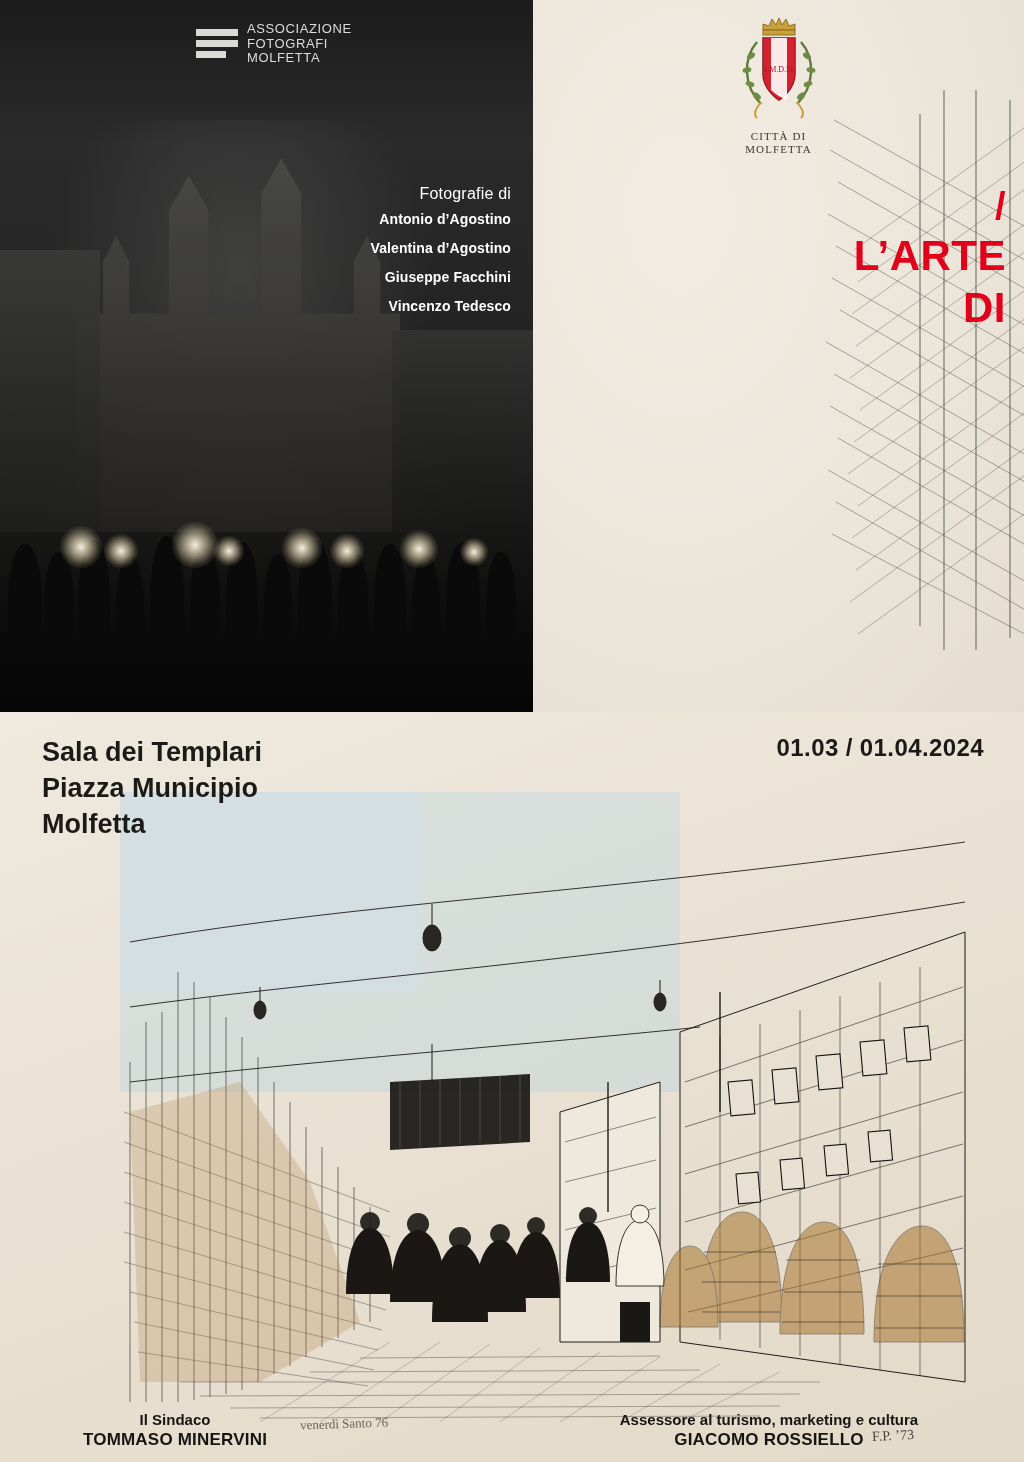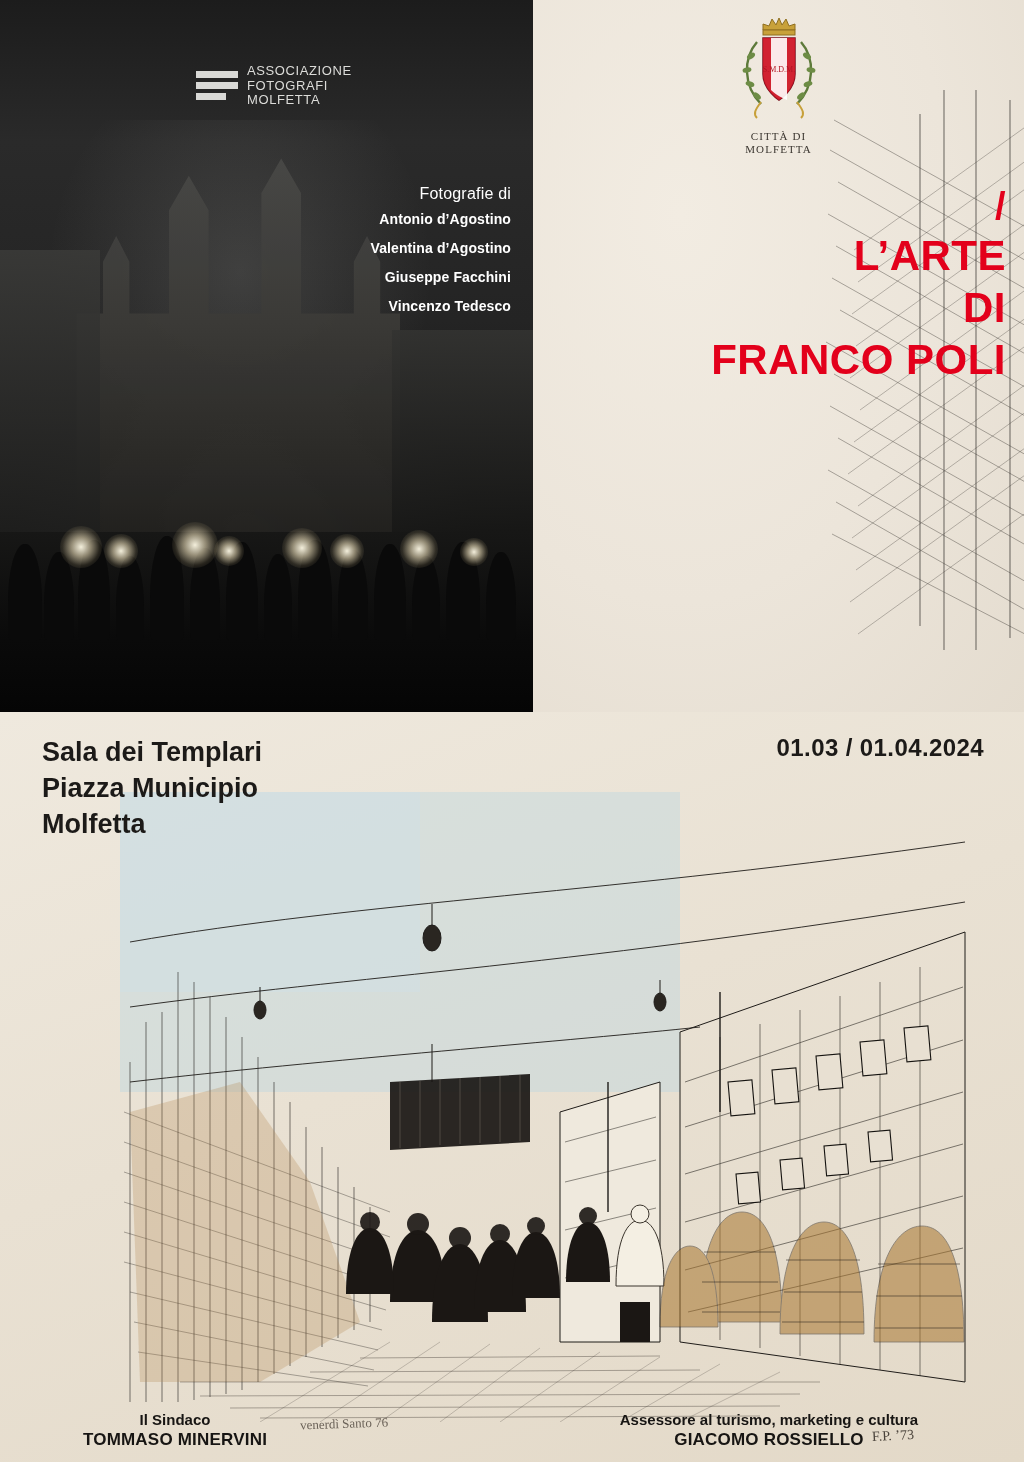--- a/index.html
+++ b/index.html
@@ -99,21 +99,20 @@
     background: radial-gradient(circle, rgba(255,250,230,0.95) 0%, rgba(255,240,200,0.55) 32%, rgba(255,230,170,0.12) 62%, rgba(0,0,0,0) 80%);
   }
 
   .afm-logo {
     position: absolute;
     left: 196px;
     top: 22px;
     display: flex;
     align-items: center;
     gap: 9px;
-    margin-top: 42px;
   }
   .afm-bars {
     display: flex;
     flex-direction: column;
     gap: 4px;
   }
   .afm-bars i {
     display: block;
     background: #d9d9d6;
     height: 7px;
@@ -426,21 +425,20 @@
         <div class="crest-label">
           <div>CITTÀ DI</div>
           <div>MOLFETTA</div>
         </div>
       </div>
 
       <div class="main-title">
         <div class="slash">/</div>
         <div>L’ARTE</div>
         <div>DI</div>
-        <div>FRANCO POLI</div>
       </div>
     </div>
   </div>
 
   <div class="bottom">
 
     <div class="venue">
       <div>Sala dei Templari</div>
       <div>Piazza Municipio</div>
       <div>Molfetta</div>

